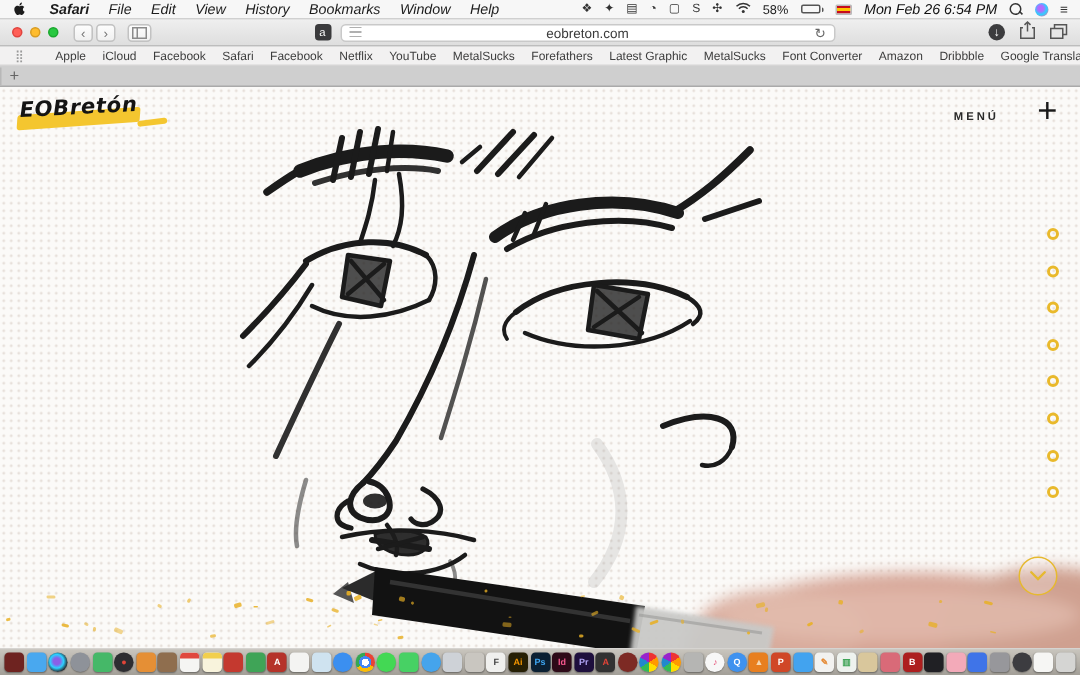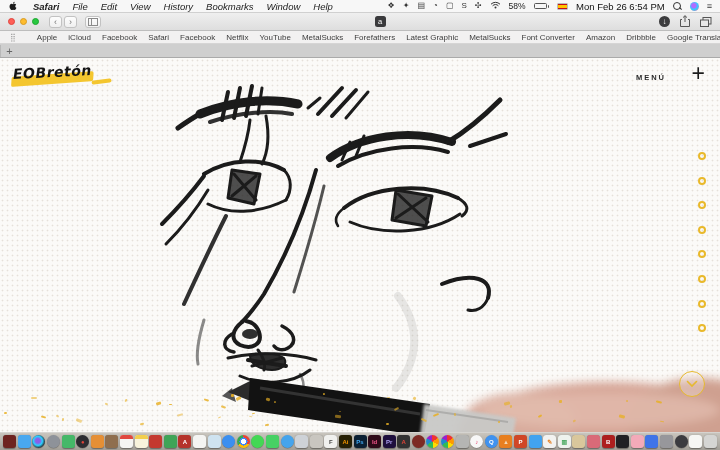--- a/index.html
+++ b/index.html
@@ -18,21 +18,21 @@
   #menu-right { margin-left:auto; display:flex; align-items:center; gap:8px; font-size:8.5px; color:#222; }
   .status-glyph { font-size:8px; color:#333; line-height:1; }
   .wifi { display:inline-block; }
   .battery { display:inline-flex; align-items:center; gap:1px; }
   .battery .body { width:13px; height:6px; border:1px solid #555; border-radius:1.5px; padding:0.5px; }
   .battery .fill { height:100%; background:#444; }
   .battery .nub { width:1.5px; height:3px; background:#555; border-radius:0 1px 1px 0; }
   .flag { width:11px; height:7px; border-radius:1px;
     background:linear-gradient(#c60b1e 0 27%, #ffc400 27% 73%, #c60b1e 73% 100%);
     border:0.5px solid #bbb; }
-  .clock { font-size:9.5px; color:#111; white-space:nowrap; }
+  .clock { font-size:9.5px; color:#111; white-space:nowrap;font-style:italic; }
   .mag { position:relative; width:9px; height:9px; }
   .mag::before { content:""; position:absolute; left:0; top:0; width:6px; height:6px;
     border:1.2px solid #333; border-radius:50%; }
   .mag::after { content:""; position:absolute; left:6px; top:6px; width:3px; height:1.2px;
     background:#333; transform:rotate(45deg); }
   .siri { width:9px; height:9px; border-radius:50%;
     background:radial-gradient(circle at 42% 40%, #b26bff 0 25%, #2bd1ff 55%, #ff5fa2 90%); }
 
   
   #toolbar { position:absolute; top:13px; left:0; right:0; height:18px;
@@ -166,20 +166,25 @@
       <span class="navbtn">‹</span>
       <span class="navbtn">›</span>
     </div>
     <span class="sq-btn">
       <svg width="10" height="8" viewBox="0 0 10 8">
           <rect x="0.5" y="0.5" width="9" height="7" fill="none" stroke="#8a8a8a"></rect>
           <line x1="3.5" y1="0.5" x2="3.5" y2="7.5" stroke="#8a8a8a"></line>
         </svg>
     </span>
     <span id="favicon-btn">a</span>
+    <div id="urlfield">
+      <span class="reader-lines"></span>
+      <span id="url-text">eobreton.com</span>
+      <span class="reload">↻</span>
+    </div>
     <div id="toolbar-right">
       <span class="dl-circle">↓</span>
       <span>
         <svg width="10" height="12" viewBox="0 0 10 12">
             <g stroke="#555" fill="none">
               <path d="M2 4.5h-1.5v7h9v-7H8" stroke-width="1"></path>
               <line x1="5" y1="0.8" x2="5" y2="7" stroke-width="1"></line>
               <path d="M3 2.6 5 0.7 7 2.6" stroke-width="1"></path>
             </g>
           </svg>

